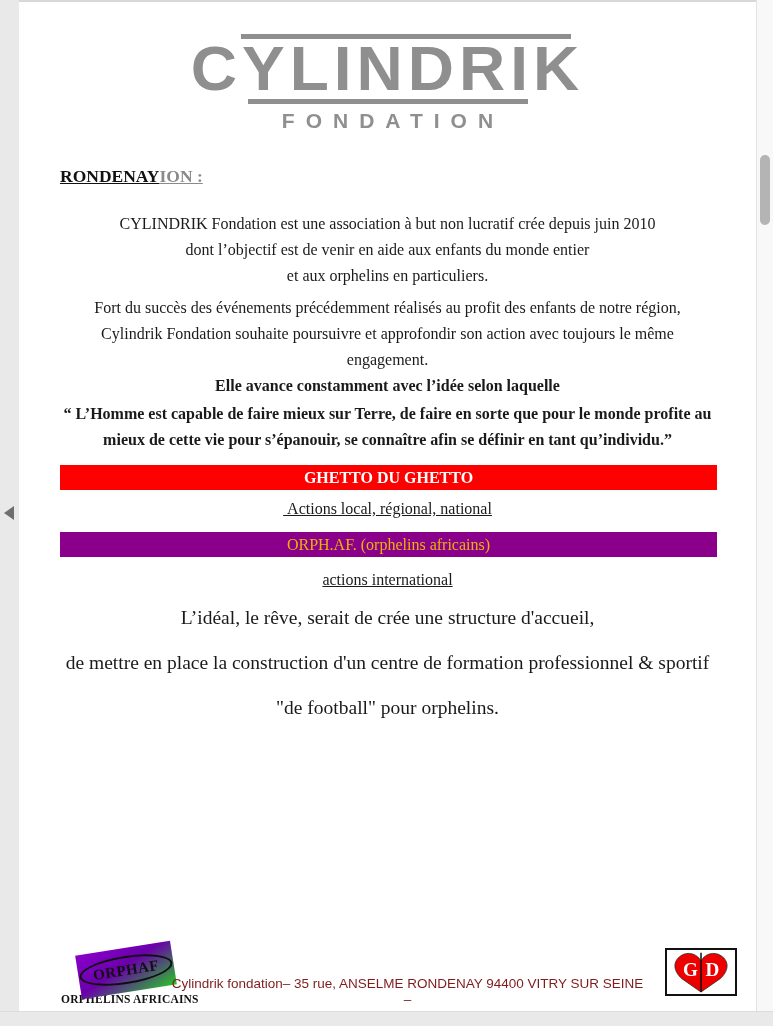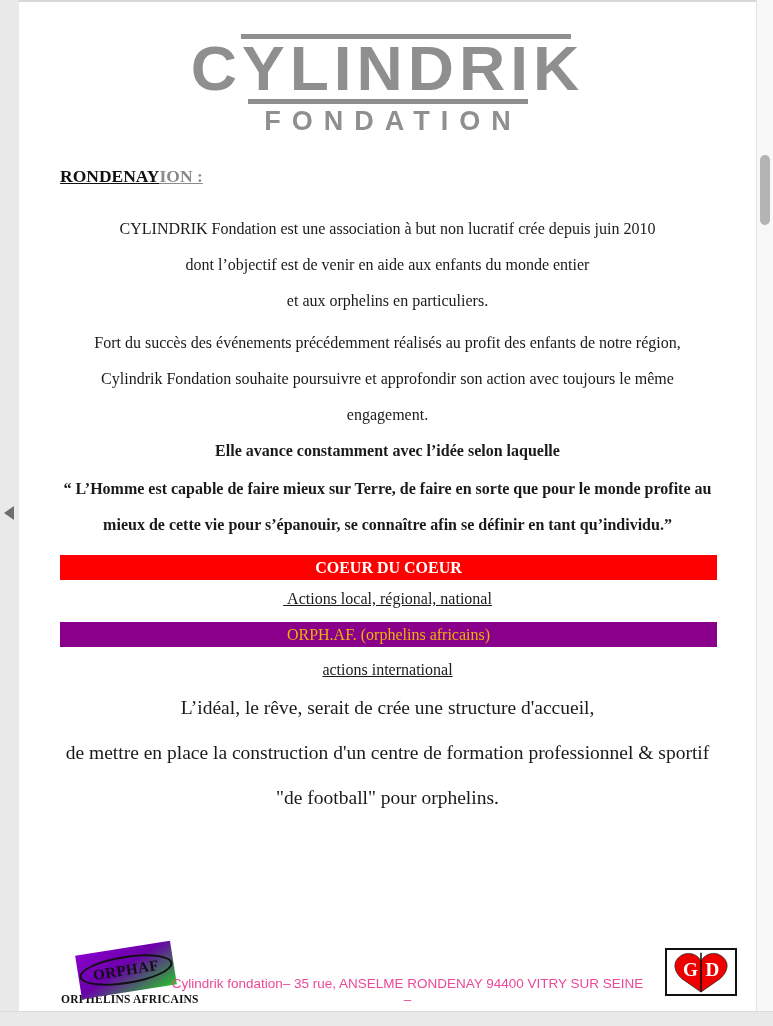--- a/index.html
+++ b/index.html
@@ -30,33 +30,33 @@
 
   
   .logo { margin-top:32px; text-align:center; }
   .logo-bar-top { width:330px; height:5px; background:#8f8f8f; margin:0 auto 0 auto; transform:translateX(18px); }
   .logo-title {
     font-family:"Liberation Sans", sans-serif; font-weight:900; font-size:64px; line-height:58px;
     letter-spacing:5px; color:#8f8f8f; transform:scaleY(0.98);
   }
   .logo-bar-bottom { width:280px; height:5px; background:#8f8f8f; margin:2px auto 2px auto; }
   .logo-subtitle {
-    font-family:"Liberation Sans", sans-serif; font-weight:800; font-size:27px; line-height:30px;
+    font-family:"Liberation Sans", sans-serif; font-weight:800; font-size:21px; line-height:30px;
     letter-spacing:11px; color:#8f8f8f; text-indent:11px;
   }
 
   
   .heading { margin:30px 0 0 41px; font-size:17.5px; font-weight:bold; }
   .heading .h-black { color:#111; text-decoration:underline; }
   .heading .h-gray  { color:#8a8a8a; text-decoration:underline; }
 
   
   .para {
     margin:12px 30px 0 30px; text-align:center; white-space:pre-line;
-    font-size:16px; line-height:36px;
+    font-size:16px; line-height:26px;
   }
   .para.first { margin-top:24px; }
   .para.tight { margin-top:6px; }
   .bold { font-weight:bold; }
   .lead  { margin-top:0; }
   .quote { margin-top:2px; margin-left:22px; margin-right:22px; }
   .p3    { margin-top:4px; }
 
   
   .banner {
@@ -81,21 +81,21 @@
   }
   .orphaf-ellipse {
     position:absolute; left:1px; right:1px; top:8px; bottom:8px;
     border:2px solid #101010; border-radius:50%;
     display:flex; align-items:center; justify-content:center;
     font-weight:bold; font-size:15px; color:#101010; letter-spacing:0.5px;
   }
   .orphaf-caption { margin-top:1px; font-weight:bold; font-size:11.5px; color:#111; letter-spacing:0.2px; white-space:nowrap; }
 
   .footer-text { position:absolute; left:150px; right:110px; top:974px; text-align:center; font-family:"Liberation Sans", sans-serif; }
-  .footer-address { color:#ec4899; font-size:13.5px; line-height:16px; }
+  .footer-address { color:#7f1d1d; font-size:13.5px; line-height:16px; }
   .footer-email { color:#1c1c1c; font-size:13.5px; margin-top:9px; }
 
   .gd-logo {
     position:absolute; right:19px; top:946px; width:72px; height:48px;
     background:#ffffff; border:2px solid #111; box-sizing:border-box;
   }
   .gd-svg { width:100%; height:100%; display:block; }
   .gd-svg text { font-family:"Liberation Serif", serif; font-weight:bold; font-size:20px; fill:#ffffff; }
 </style>
 </head>
@@ -118,21 +118,21 @@
   <p class="para first">CYLINDRIK Fondation est une association à but non lucratif crée depuis juin 2010
 dont l’objectif est de venir en aide aux enfants du monde entier
 et aux orphelins en particuliers.</p>
   <p class="para tight">Fort du succès des événements précédemment réalisés au profit des enfants de notre région,
 Cylindrik Fondation souhaite poursuivre et approfondir son action avec toujours le même
 engagement.</p>
   <p class="para bold lead">Elle avance constamment avec l’idée selon laquelle</p>
   <p class="para bold quote">“ L’Homme est capable de faire mieux sur Terre, de faire en sorte que pour le monde profite au
 mieux de cette vie pour s’épanouir, se connaître afin se définir en tant qu’individu.”</p>
 
-  <div class="banner red">COEUR DU COEUR</div>
+  <div class="banner red">GHETTO DU GHETTO</div>
   <div class="sub-underline">&nbsp;Actions local, régional, national</div>
 
   <div class="banner purple">ORPH.AF. (orphelins africains)</div>
   <div class="sub-underline intl">actions international</div>
   <p class="body-big">L’idéal, le rêve, serait de crée une structure d'accueil,
 de mettre en place la construction d'un centre de formation professionnel &amp; sportif
 "de football"  pour orphelins.</p>
 
   <div class="orphaf">
     <div class="orphaf-box">

